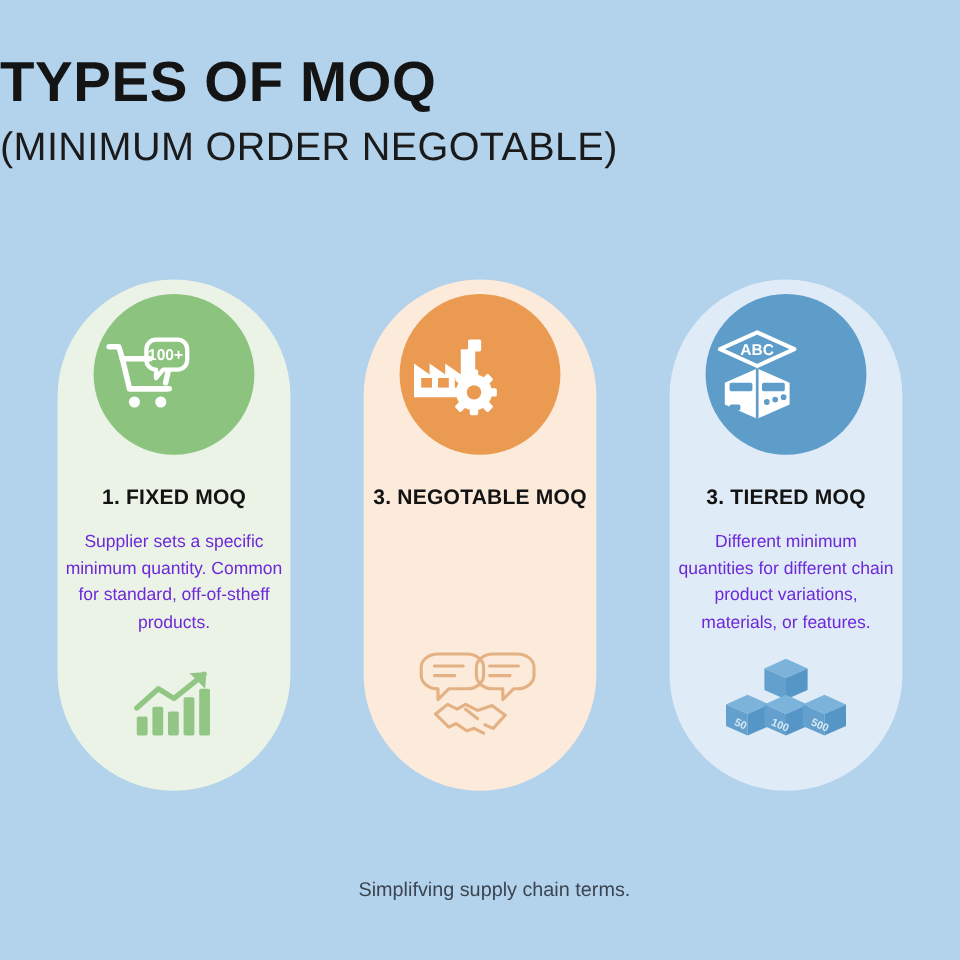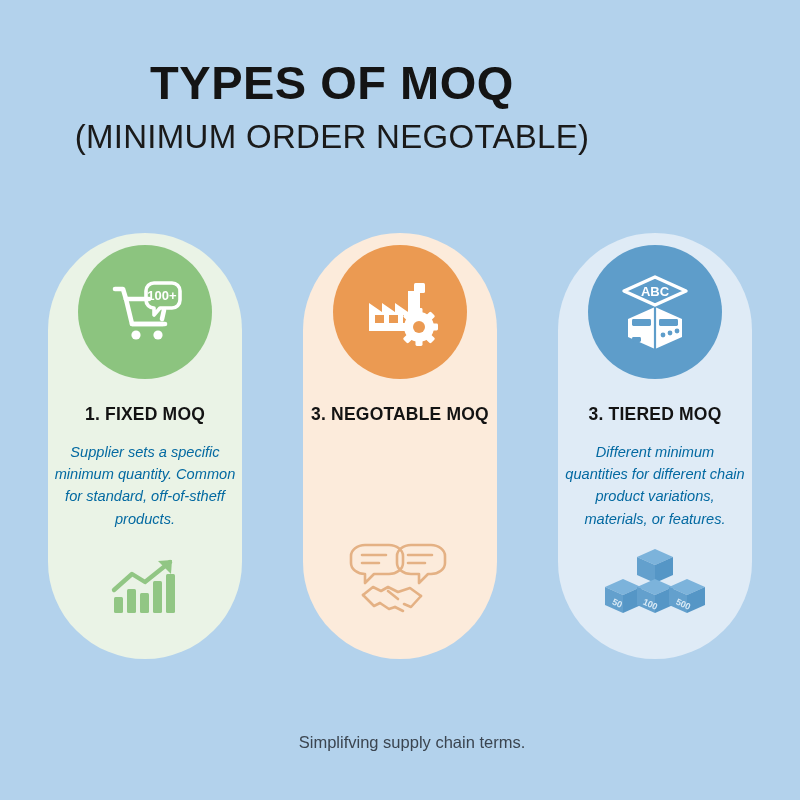--- a/index.html
+++ b/index.html
@@ -14,24 +14,24 @@
   #infographic {
     position: relative;
     width: 800px;
     height: 800px;
     background: #b3d2ec;
   }
 
   
   .header {
     position: absolute;
-    top: 57px;
+    top: 42px;
     left: 0;
     width: 664px;
-    text-align: center;
+    text-align: left;
   }
   .title {
     font-size: 47px;
     font-weight: bold;
     letter-spacing: 0.5px;
     color: #141414;
     line-height: 1.12;
   }
   .subtitle {
     font-size: 33px;
@@ -66,45 +66,44 @@
   .card-2 { background: #fcebdb; }
   .card-3 { background: #dfebf6; }
 
   .icon-circle {
     width: 134px;
     height: 134px;
     border-radius: 50%;
     margin-top: 12px;
     display: flex;
     align-items: center;
-    justify-content: center;
+    justify-content: flex-start;
     flex: none;
   }
   .circle-1 { background: #8cc47f; }
   .circle-2 { background: #eb9a52; }
   .circle-3 { background: #5e9dca; }
 
   .card-title {
     margin-top: 25px;
     font-size: 17.5px;
     font-weight: bold;
     color: #131313;
     letter-spacing: 0.2px;
     text-align: right;
     white-space: nowrap;
   }
 
   .card-body {
     margin-top: 16px;
     font-size: 14.6px;
     line-height: 1.52;
-    color: #0369a1;
+    color: #6d28d9;
     text-align: center;
     width: 182px;
-    font-style: italic;
   }
 
   .card-footer-icon {
     position: absolute;
     bottom: 42px;
     left: 0;
     width: 100%;
     display: flex;
     justify-content: center;
   }

